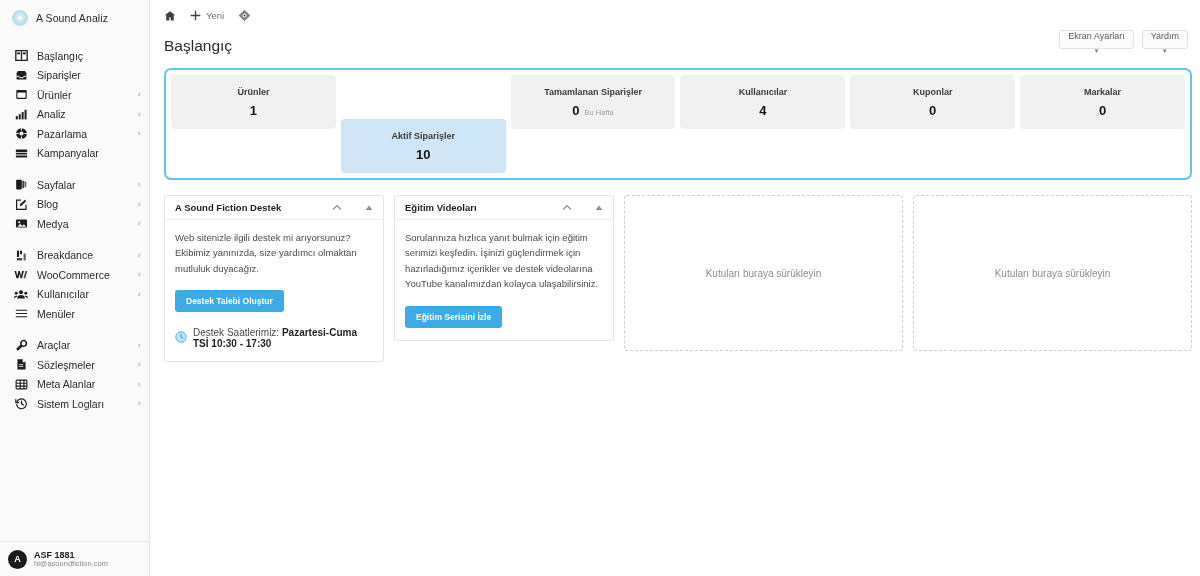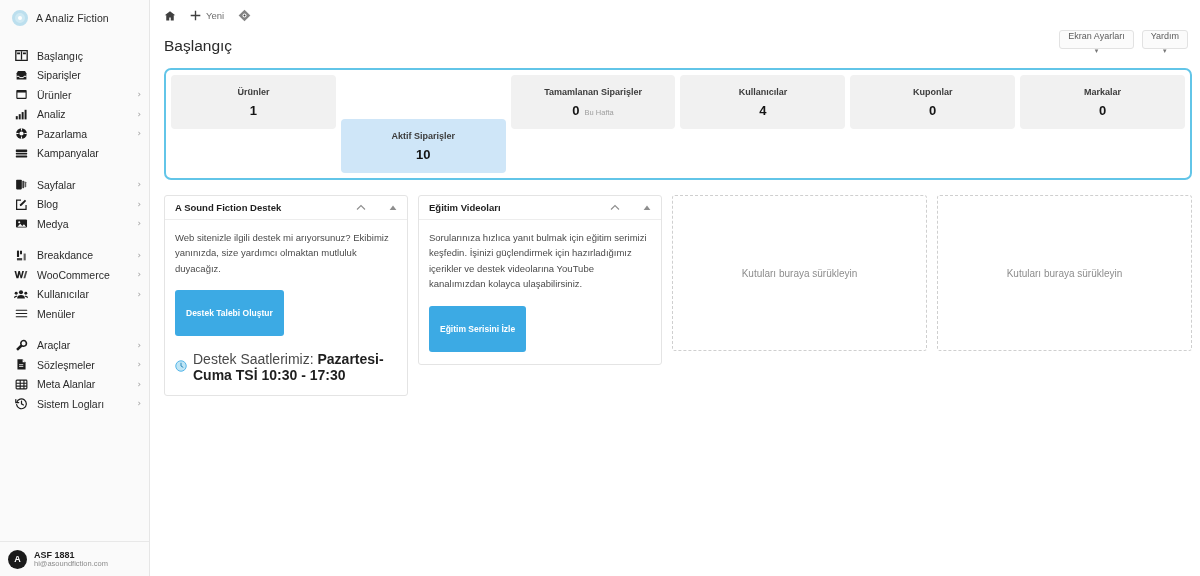--- a/index.html
+++ b/index.html
@@ -125,21 +125,21 @@
     font-size: 13px; font-weight: bold; color: #141414;
     display: flex; align-items: baseline; gap: 5px;
   }
   .stat-sub { font-size: 7.5px; font-weight: normal; color: #9e9e9e; }
 
   
   .grid {
     display: flex; gap: 10px;
     margin: 15px 8px 0 14px;
   }
-  .col { width: 244px; }
+  .col { width: 220px; }
   .col-drop { flex: 1; }
 
   .card {
     border: 1px solid #e4e4e4; border-radius: 3px;
     background: #fff;
   }
   .card-head {
     display: flex; align-items: center;
     height: 24px; padding: 0 8px 0 10px;
     border-bottom: 1px solid #ededed;
@@ -153,48 +153,48 @@
   }
   .card-body { padding: 10px 10px 12px 10px; }
   .card-text {
     font-size: 9.5px; line-height: 1.62; color: #4b4b4b;
   }
   .btn-primary {
     display: inline-block; margin-top: 14px;
     background: #3caae4; color: #fff;
     font-size: 8.5px; font-weight: bold;
     border: none; border-radius: 3px;
-    padding: 18px 11px; cursor: pointer;
+    padding: 6px 11px; cursor: pointer;
     font-family: "Liberation Sans", sans-serif;
   }
   .hours-row {
     display: flex; align-items: center; gap: 6px;
     margin-top: 15px;
   }
-  .hours-txt { font-size: 14px; color: #494949; }
+  .hours-txt { font-size: 10px; color: #494949; }
   .hours-txt b { color: #1f1f1f; }
 
   .dropzone {
     border: 1px dashed #cfcfcf; border-radius: 3px;
     height: 156px;
     display: flex; align-items: center; justify-content: center;
     background: #fff;
   }
   .dropzone-txt { font-size: 10px; color: #8d8d8d; }
 </style>
 </head>
 <body>
 
 <div class="app">
 
   <aside class="sidebar">
 
     <div class="brand">
       <span class="brand-logo"></span>
-      <span class="brand-name">A Analiz Fiction</span>
+      <span class="brand-name">A Sound Analiz</span>
     </div>
 
     <nav class="nav" id="nav">
         <div class="nav-group">
           <div class="nav-item">
             <span class="nav-ico">
               <svg width="13" height="13" viewBox="0 0 16 16" fill="currentColor">
                 <path d="M1 2h14v12H1z" fill="none" stroke="currentColor" stroke-width="1.6"></path>
                 <path d="M8 2.8v10.4" stroke="currentColor" stroke-width="1.6"></path>
                 <path d="M2.6 4.4h3.6v2.2H2.6zM9.8 4.4h3.6v2.2H9.8z"></path>

